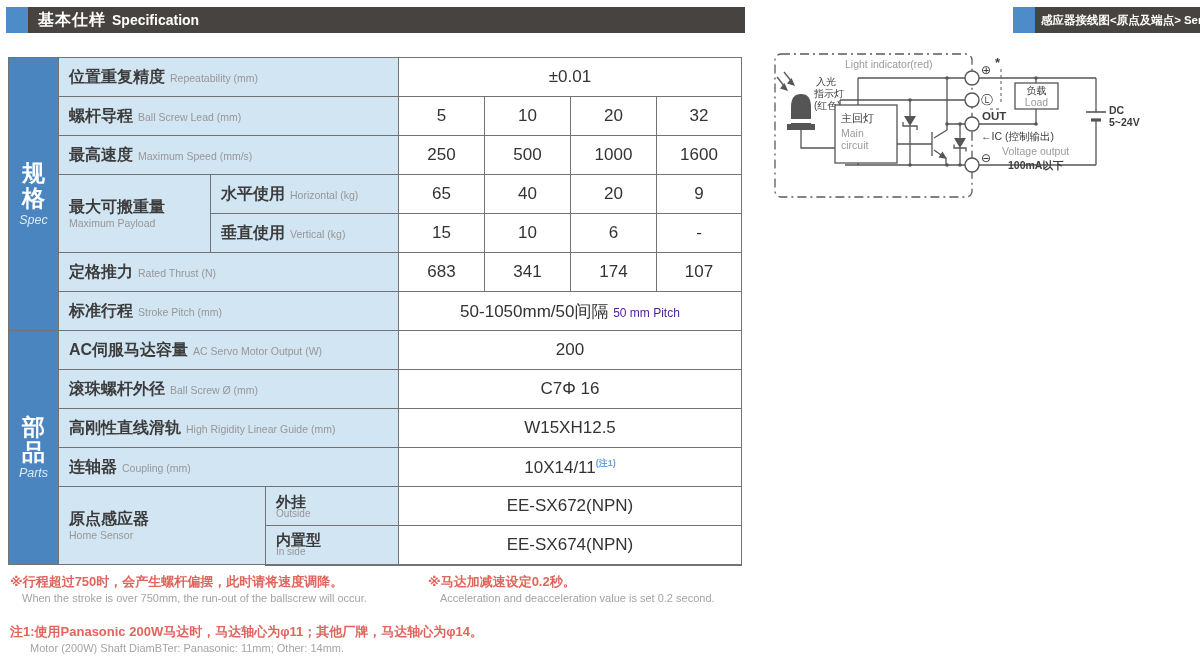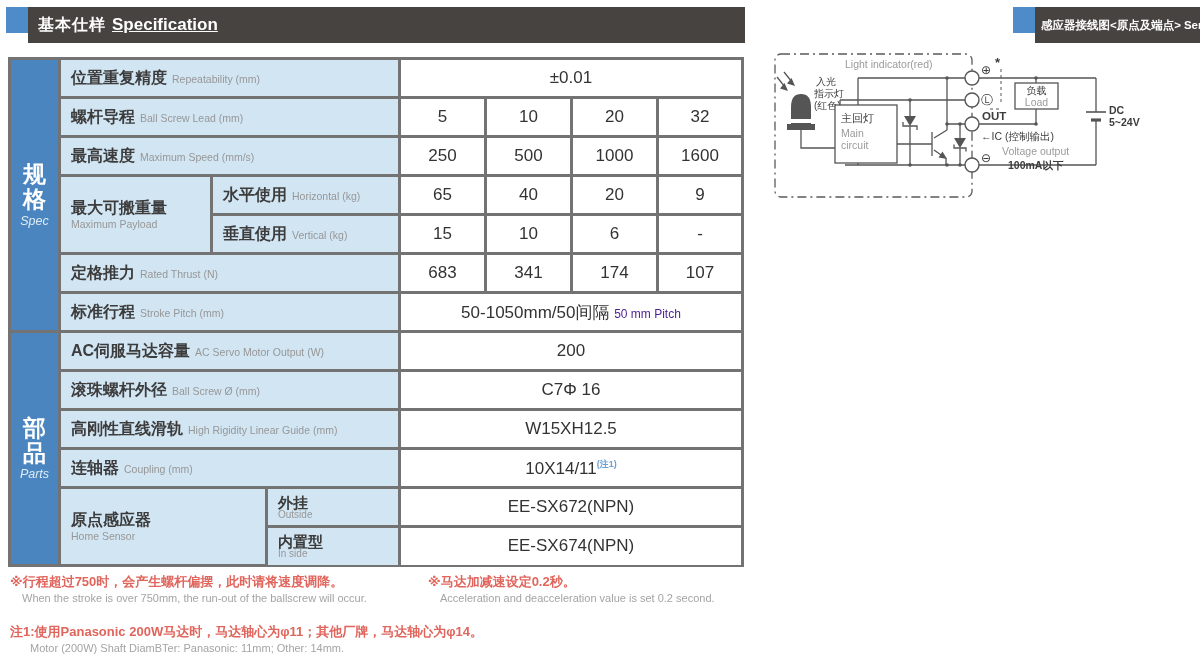--- a/index.html
+++ b/index.html
@@ -2,36 +2,36 @@
 <html><head>
 <meta charset="utf-8">
 <style>
   html,body{margin:0;padding:0;background:#fff;}
   .canvas{position:relative;width:1200px;height:665px;background:#fff;overflow:hidden;
           font-family:"Liberation Sans","DejaVu Sans",sans-serif;color:#3a3a3a;}
 
   
   .secbar{position:absolute;top:7px;height:26px;display:flex;}
   .secbar .sq{width:22px;height:26px;background:#4d8bc9;}
-  .secbar .bar{height:36px;background:#474340;display:flex;align-items:center;
+  .secbar .bar{height:26px;background:#474340;display:flex;align-items:center;
                padding-left:10px;white-space:nowrap;}
   .secbar .bar .zh{color:#fff;font-weight:bold;}
   .secbar .bar .en{color:#fff;font-weight:bold;margin-left:6px;}
   #hdr-left{left:6px;}
   #hdr-left .bar{width:707px;}
   #hdr-left .zh{font-size:16px;letter-spacing:1px;}
-  #hdr-left .en{font-size:17px;text-decoration:underline;}
+  #hdr-left .en{font-size:14px;}
   #hdr-right{left:1013px;}
   #hdr-right .bar{width:159px;padding-left:6px;}
   #hdr-right .zh{font-size:11.5px;}
   #hdr-right .en{font-size:11.5px;margin-left:3px;}
 
   
   .spec-table{position:absolute;left:8px;top:57px;border-collapse:collapse;table-layout:fixed;}
-  .spec-table td{border:3px solid #737373;height:39px;padding:0;box-sizing:border-box;
+  .spec-table td{border:1px solid #737373;height:39px;padding:0;box-sizing:border-box;
                  overflow:hidden;}
   .spec-table tr:last-child td{border-bottom-width:2px;}
   td.bluecol{background:#4a85bf;text-align:center;vertical-align:middle;}
   .vlabel-zh{width:1.05em;margin:0 auto;word-break:break-all;color:#fff;font-size:23px;
              font-weight:bold;line-height:1.08;letter-spacing:0;}
   .vlabel-en{color:#dcebf7;font-size:12.5px;margin-top:2px;font-style:italic;}
   td.lbl{background:#d2e5f3;vertical-align:middle;}
   .lblrow{display:flex;align-items:baseline;padding-left:10px;}
   .lblrow .zh{font-size:16px;font-weight:600;color:#3c3c3c;white-space:nowrap;}
   .lblrow .en{font-size:10.5px;color:#979797;margin-left:5px;white-space:nowrap;}

